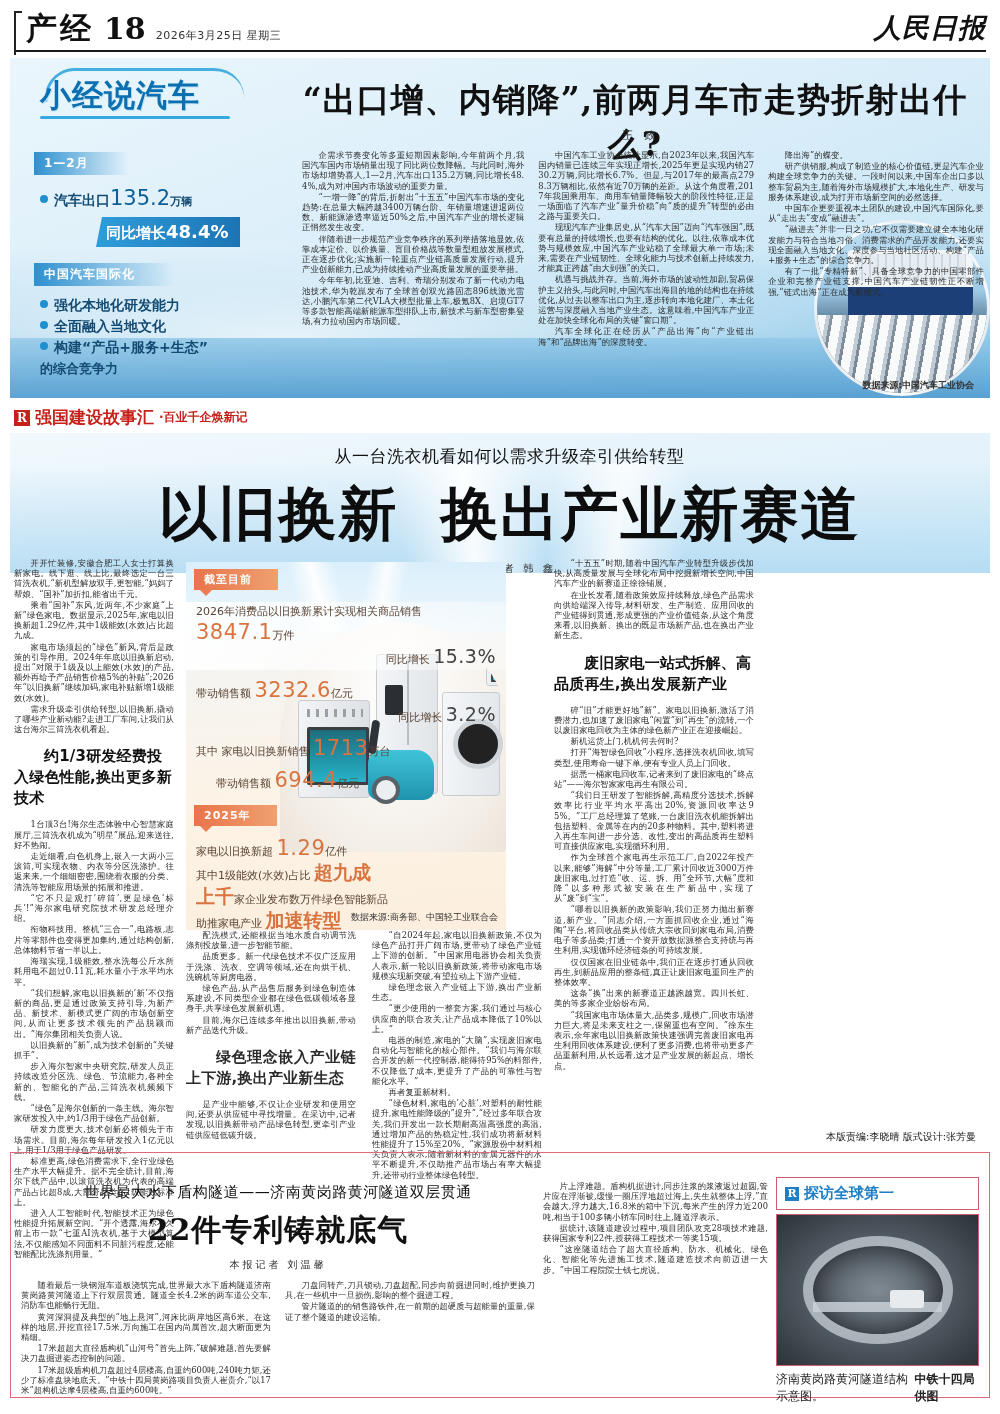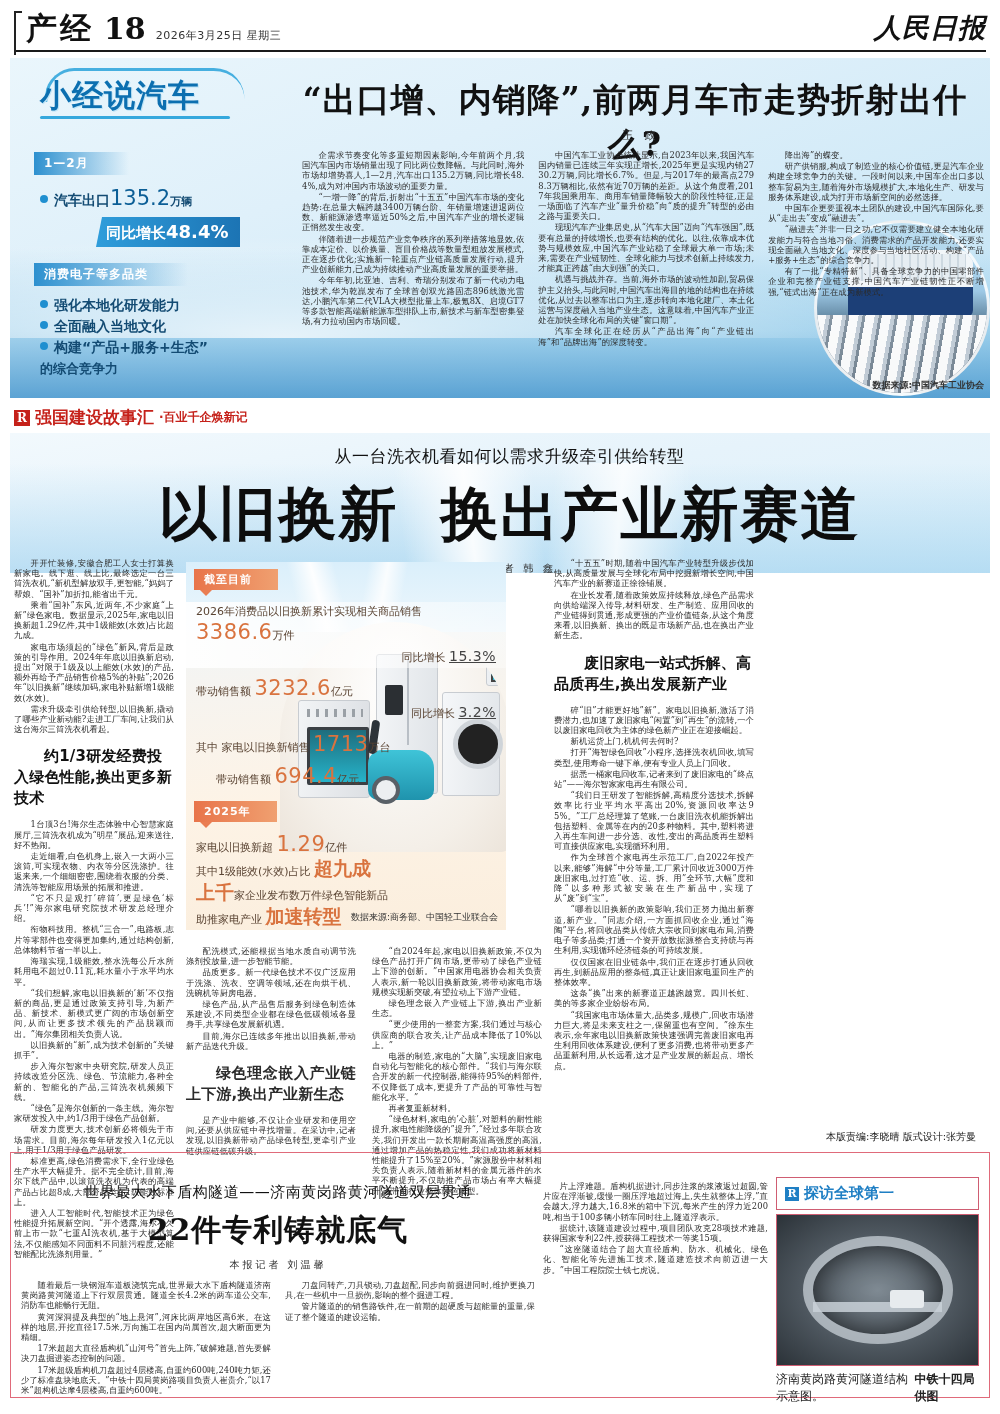--- a/index.html
+++ b/index.html
@@ -114,21 +114,21 @@
     position:absolute; left:290px; right:8px; top: 70px; text-align:center;
     font-size: 11px; letter-spacing: 4px; color:#333;
   }
   .s1-cols {
     position:absolute; left: 292px; right: 6px; top: 92px; bottom: 8px;
     display:flex; gap: 14px;
   }
   .s1-col { flex:1; }
   .s1-col.c1{ flex: 1.03; }
   .s1-source {
-    position:absolute; right: 6px; bottom: 6px; font-size: 9px; font-weight:700; color:#333;
+    position:absolute; right: 16px; bottom: 6px; font-size: 9px; font-weight:700; color:#333;
   }
 
   
   .txt {
     font-size: 8.3px; line-height: 10.2px; color: #2b2b2b; text-align: justify;
     font-family:"DejaVu Serif","Liberation Serif",serif;
     word-break: break-all; letter-spacing: .1px;
   }
   .txt p { text-indent: 2em; margin-bottom: 1px; }
 
@@ -193,21 +193,21 @@
     background: linear-gradient(90deg,#e8744a,#f0a070);
     padding: 3px 26px 3px 10px; letter-spacing:1px; z-index: 4;
   }
   .tag:after{
     content:""; position:absolute; left:6px; bottom:-6px; border-left:6px solid transparent;
     border-right:6px solid transparent; border-top:6px solid #ea7d52;
   }
   .statrow { position:relative; z-index:3; font-size: 11px; color:#5a4433; padding: 0 10px; line-height: 20px;}
   .statrow.band { background: linear-gradient(90deg, rgba(255,255,255,.92), rgba(255,255,255,.35)); }
   .statrow .big { font-size: 21px; color:#d9733f; letter-spacing:.5px; }
-  .statrow .big2 { font-size: 14px; color:#444; letter-spacing:.5px;text-decoration:underline;}
+  .statrow .big2 { font-size: 19px; color:#444; letter-spacing:.5px;}
   .statrow .bigred { font-size: 19px; color:#d9733f; font-weight:700;}
   .statrow.r { text-align:right; }
   .info2-photo {
     position:absolute; right: -4px; top: 60px; width: 230px; height: 230px;
     border-radius: 140px 140px 10px 10px;
     background: radial-gradient(ellipse at 50% 30%, #ffffff 0%, #f4efe8 70%, #ecE4da 100%);
     overflow:hidden;
   }
   .appl { position:absolute; background:#e9ecef; border:1px solid #c8ccd1; border-radius:3px;}
   .fridge { left: 96px; top: 32px; width: 62px; height: 140px; background:linear-gradient(95deg,#f4f6f8,#dfe3e7);}
@@ -301,21 +301,21 @@
         <span class="dot"></span>
         <span>汽车出口</span>
         <span class="bignum">135.2</span>
         <span class="unit">万辆</span>
       </div>
 
       <div class="growth-chip">
         <span>同比增长</span><span class="gv">48.4%</span>
       </div>
 
-      <div class="sec-bar">消费电子等多品类</div>
+      <div class="sec-bar">中国汽车国际化</div>
 
       <div class="bul">
         <span class="dot"></span>
         <span>强化本地化研发能力</span>
       </div>
       <div class="bul">
         <span class="dot"></span>
         <span>全面融入当地文化</span>
       </div>
       <div class="bul">
@@ -404,21 +404,21 @@
         <div class="info2">
           <div class="topbeams"></div>
 
           <div style="position:relative;z-index:5;padding:6px 0 0 8px;">
             <span class="tag">截至目前</span>
           </div>
 
           <div style="position:relative;z-index:3;margin-top:12px;">
             <div class="statrow band">
               <span>2026年消费品以旧换新累计实现相关商品销售</span>
-              <span class="big">3386.6</span><span>万件</span>
+              <span class="big">3847.1</span><span>万件</span>
             </div>
             <div class="statrow band r">
               <span>同比增长</span>
               <span class="big2">15.3%</span>
             </div>
             <div class="statrow" style="margin-top:10px">
               <span>带动销售额</span>
               <span class="big">3232.6</span><span>亿元</span>
             </div>
             <div class="statrow r">
@@ -461,21 +461,21 @@
             <div class="appl fridge"></div>
             <div class="appl oven"></div>
             <div class="appl washer"></div>
             <div class="appl micro"></div>
             <div class="vac"></div>
           </div>
 
           <div class="info2-src">数据来源:商务部、中国轻工业联合会</div>
         </div>
 
-        <div style="display:flex;gap:16px;margin-top:16px;">
+        <div style="display:flex;gap:16px;margin-top:0;">
           <div class="txt" style="width:172px">
             <p>配洗模式,还能根据当地水质自动调节洗涤剂投放量,进一步智能节能。</p>
             <p>品质更多。新一代绿色技术不仅广泛应用于洗涤、洗衣、空调等领域,还在向烘干机、洗碗机等厨房电器。</p>
             <p>绿色产品,从产品售后服务到绿色制造体系建设,不同类型企业都在绿色低碳领域各显身手,共享绿色发展新机遇。</p>
             <p>目前,海尔已连续多年推出以旧换新,带动新产品迭代升级。</p>
             <div class="subhead">绿色理念嵌入产业链上下游,换出产业新生态</div>
             <p>是产业中能够,不仅让企业研发和使用空间,还要从供应链中寻找增量。在采访中,记者发现,以旧换新带动产品绿色转型,更牵引产业链供应链低碳升级。</p>
           </div>
           <div class="txt" style="width:172px">
             <p>“自2024年起,家电以旧换新政策,不仅为绿色产品打开广阔市场,更带动了绿色产业链上下游的创新。”中国家用电器协会相关负责人表示,新一轮以旧换新政策,将带动家电市场规模实现新突破,有望拉动上下游产业链。</p>

